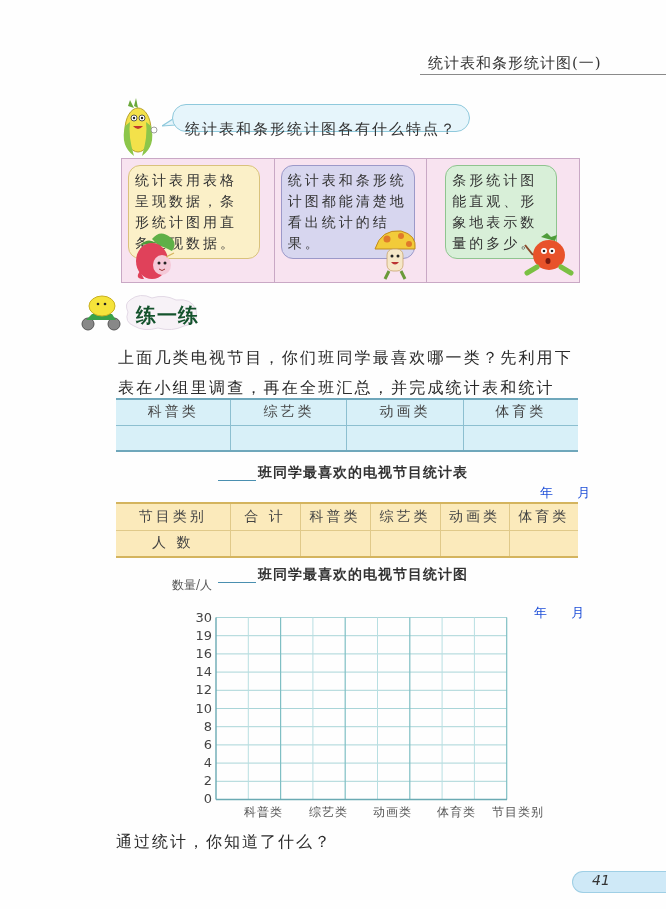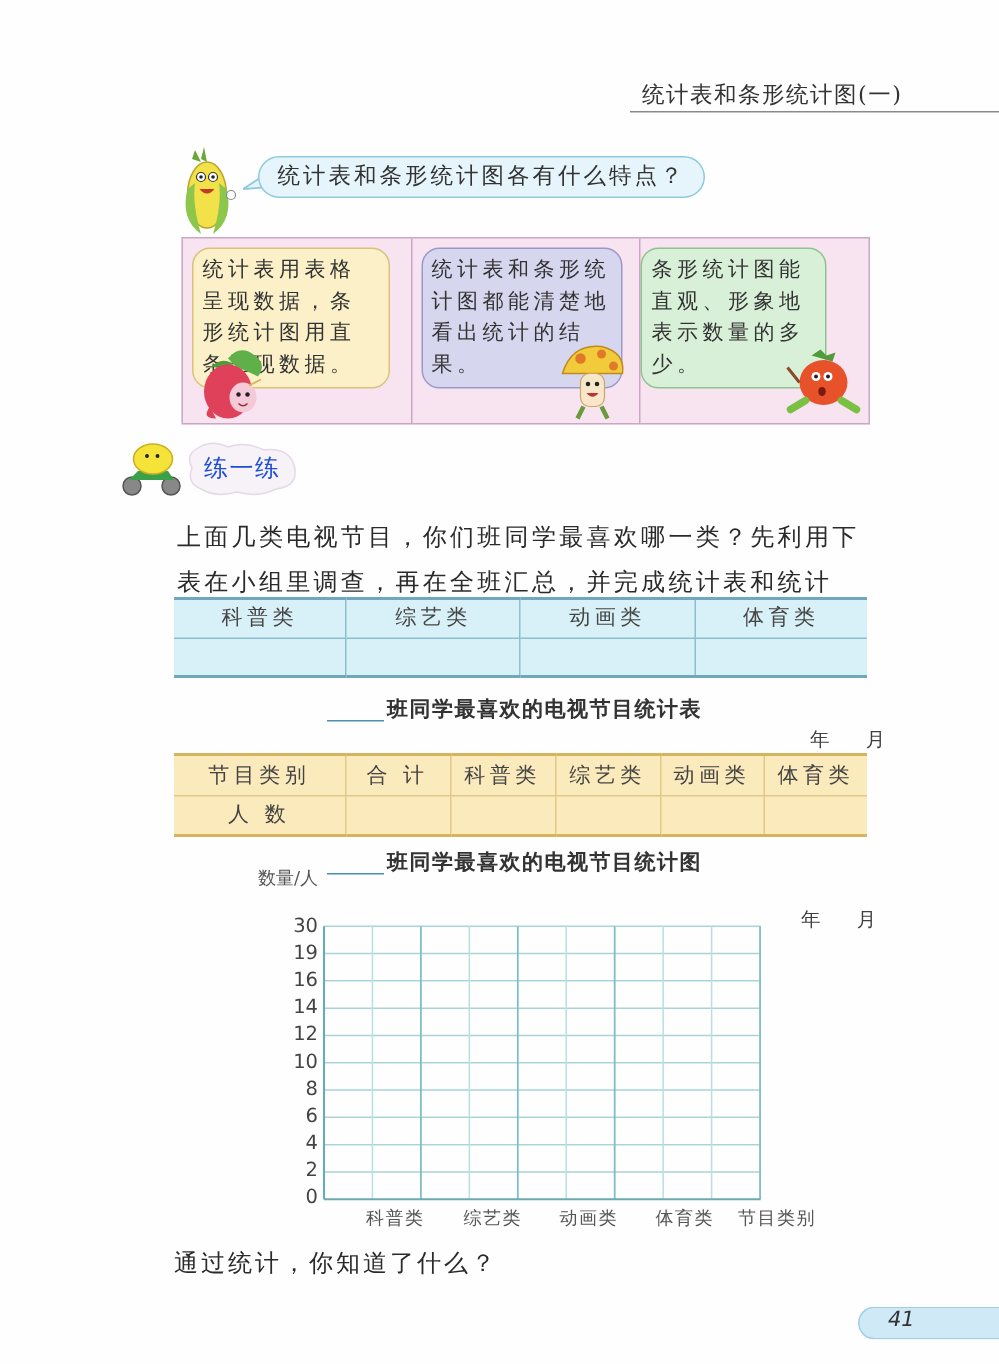--- a/index.html
+++ b/index.html
@@ -7,53 +7,53 @@
   body { position: relative; font-family: "DejaVu Serif", "Liberation Serif", serif; color: #2a2a2a; }
 
   .abs { position: absolute; }
 
   
   .running-head { left: 428px; top: 54px; font-size: 15px; letter-spacing: 1px; color: #333; }
   .running-rule { left: 420px; top: 74px; width: 246px; height: 1px; background: #8a8a8a; }
 
   
   .mascot-corn { left: 114px; top: 96px; width: 46px; height: 62px; }
-  .q-bubble { left: 172px; top: 104px; height: 28px; padding: 0 12px; border: 1.5px solid #8fc9dc; border-radius: 14px; background: #e6f5fb; font-size: 15px; line-height: 25px; letter-spacing: 2px; color: #333; }
+  .q-bubble { left: 172px; top: 104px; height: 28px; padding: 12px 12px; border: 1.5px solid #8fc9dc; border-radius: 14px; background: #e6f5fb; font-size: 15px; line-height: 25px; letter-spacing: 2px; color: #333; }
   .q-tail { left: 162px; top: 116px; width: 14px; height: 12px; }
 
   
   .pink-panel { left: 121px; top: 158px; width: 459px; height: 125px; background: #f8e3f0; border: 1.5px solid #c9a8c5; display: flex; }
   .pink-cell { flex: 1; position: relative; border-right: 1px solid #c9a8c5; }
   .pink-cell:last-child { border-right: none; }
   .speech { position: absolute; top: 6px; font-size: 14px; line-height: 21px; letter-spacing: 3px; padding: 4px 6px; border-radius: 12px; color: #333; }
   .speech.yellow { left: 6px; width: 132px; background: #fbf0c8; border: 1.5px solid #d9c27c; }
   .speech.purple { left: 6px; width: 134px; background: #d7d6ef; border: 1.5px solid #9c99c9; }
-  .speech.green  { left: 0; width: 124px; background: #d8efd8; border: 1.5px solid #8fc48f; }
+  .speech.green  { left: 18px; width: 112px; background: #d8efd8; border: 1.5px solid #8fc48f; }
   .char { position: absolute; }
 
   
   .practice-badge { left: 80px; top: 292px; width: 120px; height: 42px; }
-  .practice-label { left: 136px; top: 302px; font-size: 16px; font-weight: normal; color: #1d4ed8; letter-spacing: 1px; font-family: "DejaVu Sans", sans-serif; }
+  .practice-label { left: 136px; top: 302px; font-size: 20px; font-weight: bold; color: #14532d; letter-spacing: 1px; font-family: "DejaVu Sans", sans-serif; }
 
   
   .para { left: 98px; top: 343px; width: 490px; font-size: 16px; line-height: 30px; letter-spacing: 2.2px; color: #2a2a2a; }
   .para .indent { padding-left: 20px; }
 
   
   table { border-collapse: collapse; position: absolute; }
   .survey { left: 116px; top: 398px; width: 462px; background: #d8f0f8; }
   .survey td { border-left: 1px solid #8cbfd0; border-right: 1px solid #8cbfd0; height: 26px; text-align: center; font-size: 14px; letter-spacing: 3px; color: #444; }
   .survey tr:first-child td { border-top: 2px solid #6fa7bb; border-bottom: 1px solid #8cbfd0; }
   .survey tr:last-child td { border-bottom: 2px solid #6fa7bb; }
   .survey td:first-child { border-left: none; }
   .survey td:last-child { border-right: none; }
 
   .title-line { height: 1px; background: #4a8fb0; }
   .sub-title { font-family: "DejaVu Sans", "Liberation Sans", sans-serif; font-size: 14px; font-weight: bold; color: #333; letter-spacing: 1px; }
-  .ym { font-size: 13px; letter-spacing: 10px; color: #404040; }
+  .ym { font-size: 13px; letter-spacing: 10px; color: #1d4ed8; }
 
   
   .stats { left: 116px; top: 502px; width: 462px; background: #fbeabb; }
   .stats td { border-left: 1px solid #e0c989; border-right: 1px solid #e0c989; height: 27px; text-align: center; font-size: 14px; letter-spacing: 3px; color: #444; }
   .stats tr:first-child td { border-top: 2px solid #d4b45e; border-bottom: 1px solid #e0c989; }
   .stats tr:last-child td { border-bottom: 2px solid #d4b45e; }
   .stats td:first-child { border-left: none; }
   .stats td:last-child { border-right: none; }
 
   

